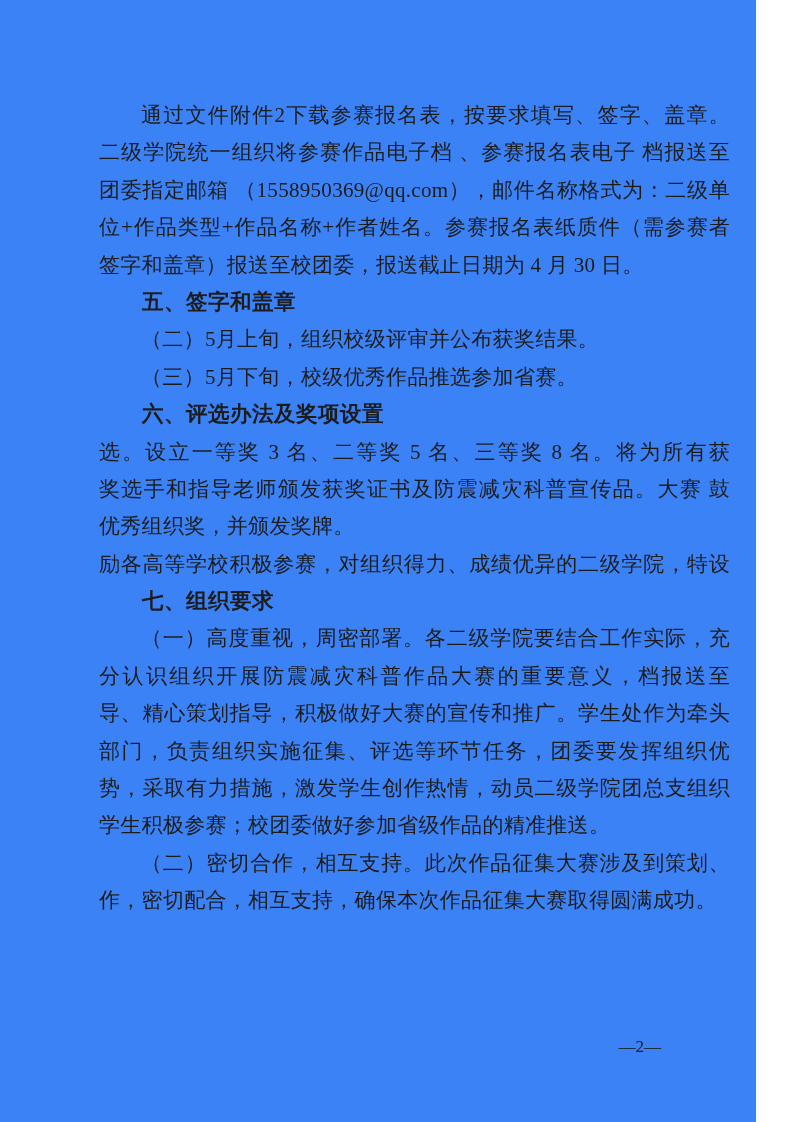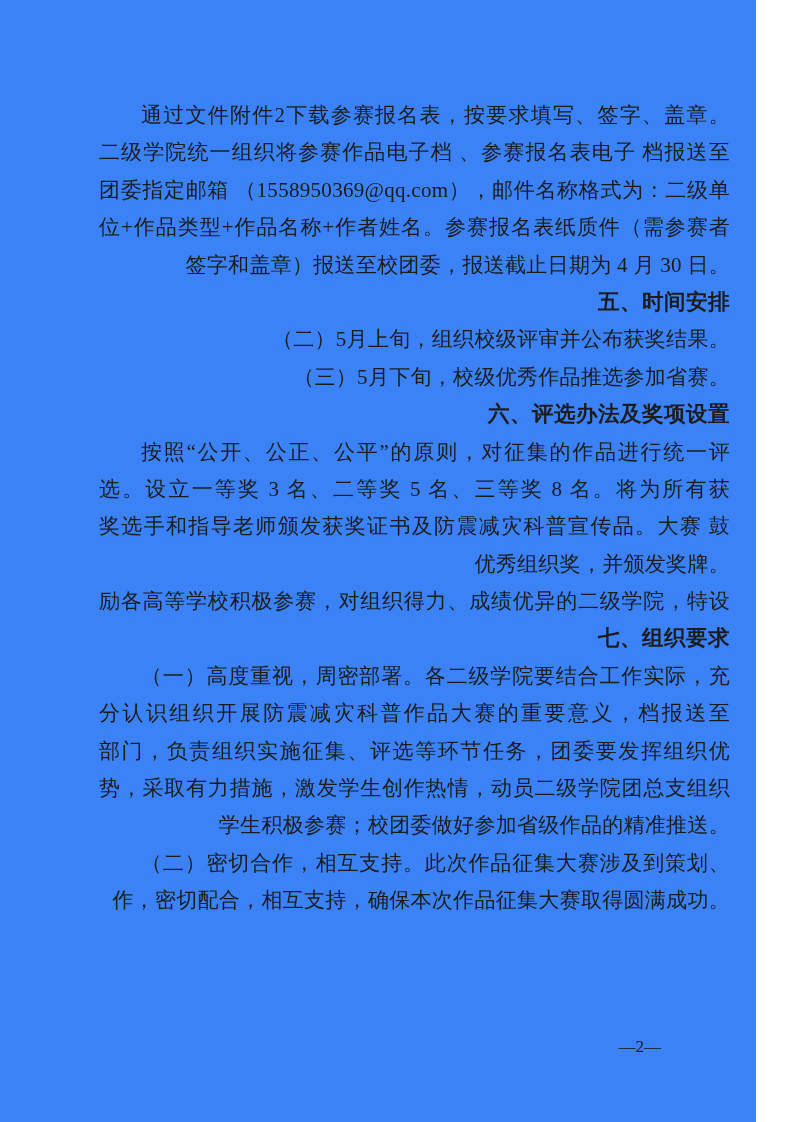--- a/index.html
+++ b/index.html
@@ -20,21 +20,21 @@
     position: absolute;
     left: 99px;
     top: 97px;
     width: 631px;
   }
   .ln {
     height: 37.4px;
     line-height: 37.4px;
     font-size: 21px;
     letter-spacing: 0.3px;
-    text-align: right;
+    text-align: left;
   }
   .ln.indent {
     text-indent: 2em;
   }
   .ln.just {
     text-align: justify;
     text-align-last: justify;
   }
   .ln.heading {
     font-family: "Liberation Sans", "DejaVu Sans", sans-serif;
@@ -57,37 +57,37 @@
 
 <div class="page">
   <div class="content">
 
     <div class="ln indent just">通过文件附件2下载参赛报名表，按要求填写、签字、盖章。</div>
     <div class="ln just">二级学院统一组织将参赛作品电子档 、参赛报名表电子 档报送至</div>
     <div class="ln just">团委指定邮箱 （1558950369@qq.com），邮件名称格式为：二级单</div>
     <div class="ln just">位+作品类型+作品名称+作者姓名。参赛报名表纸质件（需参赛者</div>
     <div class="ln">签字和盖章）报送至校团委，报送截止日期为 4 月 30 日。</div>
 
-    <div class="ln heading indent">五、时间安排</div>
+    <div class="ln heading indent">五、签字和盖章</div>
 
     <div class="ln indent">（二）5月上旬，组织校级评审并公布获奖结果。</div>
     <div class="ln indent">（三）5月下旬，校级优秀作品推选参加省赛。</div>
 
     <div class="ln heading indent">六、评选办法及奖项设置</div>
 
-    <div class="ln indent just">按照“公开、公正、公平”的原则，对征集的作品进行统一评</div>
     <div class="ln just">选。设立一等奖 3 名、二等奖 5 名、三等奖 8 名。将为所有获</div>
     <div class="ln just">奖选手和指导老师颁发获奖证书及防震减灾科普宣传品。大赛 鼓</div>
     <div class="ln">优秀组织奖，并颁发奖牌。</div>
     <div class="ln just">励各高等学校积极参赛，对组织得力、成绩优异的二级学院，特设</div>
 
     <div class="ln heading indent">七、组织要求</div>
 
     <div class="ln indent just">（一）高度重视，周密部署。各二级学院要结合工作实际，充</div>
     <div class="ln just">分认识组织开展防震减灾科普作品大赛的重要意义，档报送至</div>
+    <div class="ln just">导、精心策划指导，积极做好大赛的宣传和推广。学生处作为牵头</div>
     <div class="ln just">部门，负责组织实施征集、评选等环节任务，团委要发挥组织优</div>
     <div class="ln just">势，采取有力措施，激发学生创作热情，动员二级学院团总支组织</div>
     <div class="ln">学生积极参赛；校团委做好参加省级作品的精准推送。</div>
 
     <div class="ln indent just">（二）密切合作，相互支持。此次作品征集大赛涉及到策划、</div>
     <div class="ln">作，密切配合，相互支持，确保本次作品征集大赛取得圆满成功。</div>
 
   </div>
 
   <div class="page-number">—2—</div>

